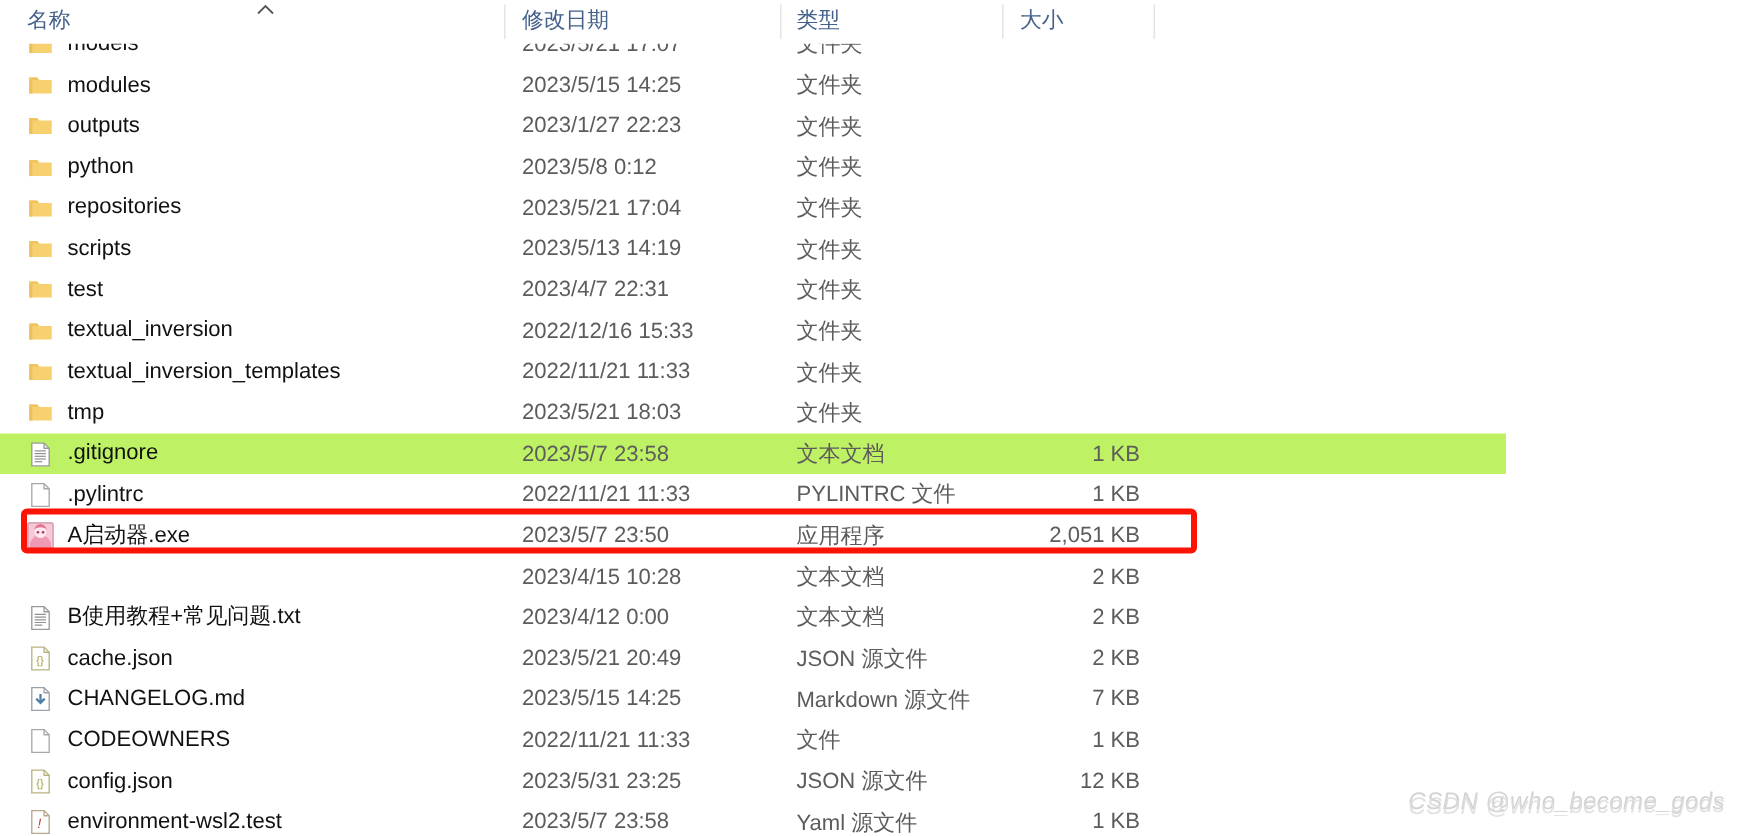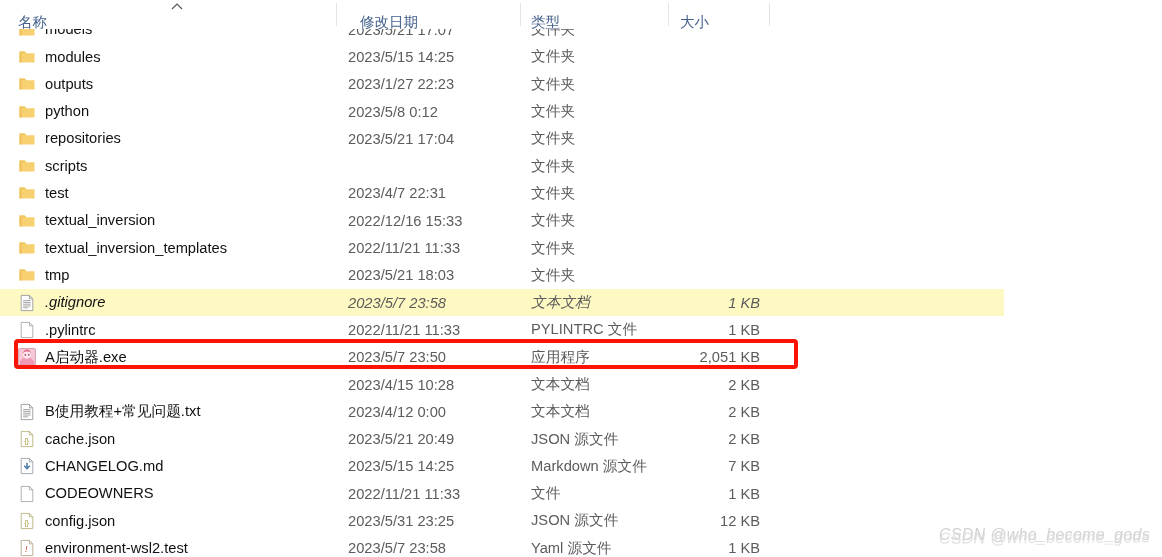--- a/index.html
+++ b/index.html
@@ -24,31 +24,31 @@
     width: 1162px;
     height: 29px;
     background: #ffffff;
     z-index: 30;
   }
   .header-cell {
     position: absolute;
     top: 0;
     height: 29px;
     display: flex;
-    align-items: flex-end;
+    align-items: center;
     color: #44618c;
     font-size: 14.5px;
     box-sizing: border-box;
   }
   .header-cell .hlabel {
     white-space: nowrap;
     line-height: 1;
   }
   .hc-name  { left: 0px;   width: 336px; padding-left: 18px; }
-  .hc-date  { left: 336px; width: 184px; padding-left: 24px; }
+  .hc-date  { left: 336px; width: 184px; padding-left: 12px; }
   .hc-type  { left: 520px; width: 148px; padding-left: 11px; }
   .hc-size  { left: 668px; width: 101px; padding-left: 12px; }
 
   .hdiv {
     position: absolute;
     top: 3px;
     width: 1px;
     height: 23px;
     background: #e4e4e4;
   }
@@ -86,22 +86,21 @@
     top: -13px;      
     width: 1162px;
   }
 
   .row {
     position: relative;
     height: 27.3px;
     width: 1162px;
   }
   .row.selected {
-    background: #fef9c3;
-    font-style: italic;
+    background: #bef264;
   }
   .cell {
     position: absolute;
     top: 0;
     height: 27.3px;
     display: flex;
     align-items: center;
     font-size: 14.7px;
     box-sizing: border-box;
     white-space: nowrap;
@@ -293,20 +292,21 @@
         <div class="cell c-name">
           <span class="ficon">
             <svg width="18" height="18" viewBox="0 0 18 18">
               <path d="M1.5 3.6 h5.2 l1.5 1.7 h8.3 v9.1 h-15 z" fill="#f7d070"></path>
               <path d="M1.5 3.6 h5.2 l1.5 1.7 h-6.7 z" fill="#f0c45c"></path>
               <rect x="1.5" y="5.3" width="2.1" height="9.1" fill="#eec05a"></rect>
             </svg>
           </span>
           <span class="name-text">scripts</span>
         </div>
+        <div class="cell c-date">2023/5/13 14:19</div>
         <div class="cell c-type">文件夹</div>
         <div class="cell c-size"></div>
       </div>
       <div class="row">
         <div class="cell c-name">
           <span class="ficon">
             <svg width="18" height="18" viewBox="0 0 18 18">
               <path d="M1.5 3.6 h5.2 l1.5 1.7 h8.3 v9.1 h-15 z" fill="#f7d070"></path>
               <path d="M1.5 3.6 h5.2 l1.5 1.7 h-6.7 z" fill="#f0c45c"></path>
               <rect x="1.5" y="5.3" width="2.1" height="9.1" fill="#eec05a"></rect>

